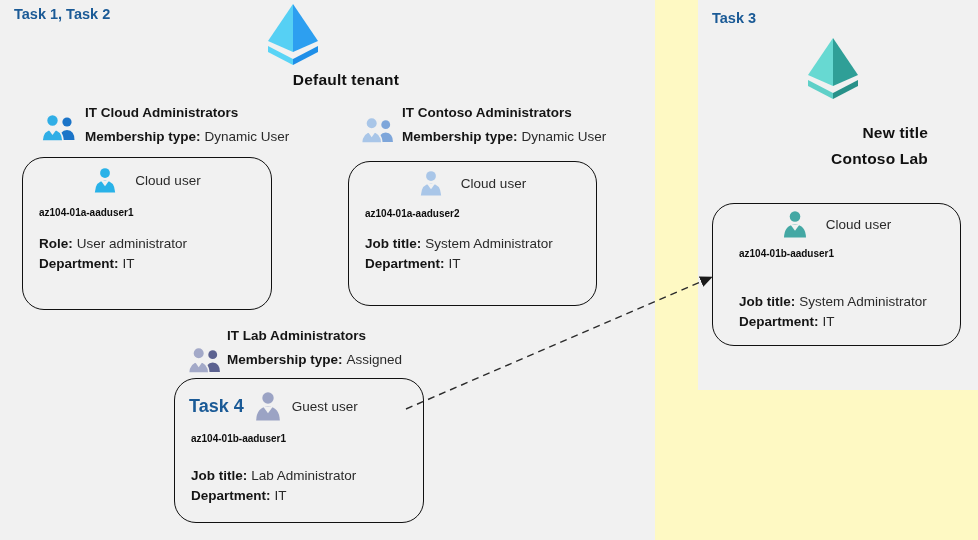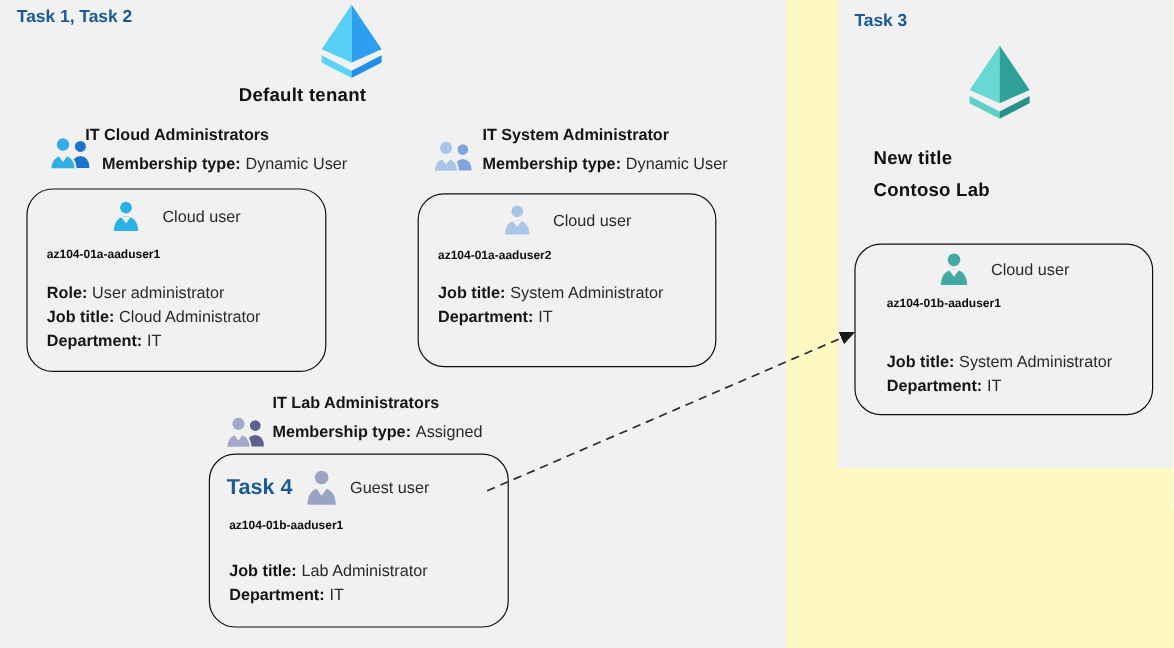--- a/index.html
+++ b/index.html
@@ -7,21 +7,21 @@
     position:relative; width:978px; height:540px;
     font-family:"Liberation Sans", sans-serif;
     color:#1c1c1c; background:#fef9c3; overflow:hidden;
   }
   .region { position:absolute; background:#f1f1f1; }
   .region.left  { left:0; top:0; width:655px; height:540px; }
   .region.right { left:698px; top:0; width:280px; height:390px; }
 
   .task-label { position:absolute; font-weight:bold; font-size:14.5px; color:#1a5a96; }
 
-  .tenant-name { position:absolute; width:200px; text-align:left;
+  .tenant-name { position:absolute; width:200px; text-align:right;
                  font-weight:bold; font-size:15.5px; color:#111; letter-spacing:.2px; }
 
   .group-title { position:absolute; font-weight:bold; font-size:13.5px; color:#151515; }
   .group-membership { position:absolute; font-size:13.5px; color:#2a2a2a; }
   .group-membership .b { font-weight:bold; color:#151515; margin-right:4px; }
 
   .card {
     position:absolute; border:1.4px solid #111; border-radius:22px;
     background:transparent; box-sizing:border-box;
   }
@@ -83,54 +83,53 @@
 
   <div class="icon-box" style="left:40px;top:112px">
     <svg width="37" height="30" viewBox="0 0 36 30">
       <circle cx="26.5" cy="10" r="4.6" fill="#1b74c8"></circle>
       <path d="M19,28 Q19,18.5 26.5,18 Q34,18.5 34,28 Z" fill="#1b74c8"></path>
       <circle cx="12" cy="8.5" r="6" fill="#30aee6" stroke="#f1f1f1" stroke-width="1.6"></circle>
       <path d="M1.5,29 Q2,17.5 12,17 Q22,17.5 22.5,29 Z" fill="#30aee6" stroke="#f1f1f1" stroke-width="1.6"></path>
       <polygon points="8,17.4 16,17.4 12,23" fill="#f1f1f1"></polygon>
     </svg>
   </div>
-  <div class="group-title" style="left:71px;top:105px">IT Cloud Administrators</div>
+  <div class="group-title" style="left:85px;top:105px">IT Cloud Administrators</div>
   <div class="group-membership" style="left:85px;top:129px">
     <span class="b">Membership type:</span><span>Dynamic User</span>
   </div>
 
   <div class="card c1" style="left:22px;top:157px;width:250px;height:153px">
     <div class="card-header">
       <span class="icon">
         <svg width="24" height="26" viewBox="0 0 26 27">
           <circle cx="13" cy="6" r="5.3" fill="#29b2e8"></circle>
           <path d="M2,27 Q2.5,14.5 13,14 Q23.5,14.5 24,27 Z" fill="#29b2e8"></path>
           <polygon points="8.6,14.2 17.4,14.2 13,20.2" fill="#f1f1f1"></polygon>
         </svg>
       </span>
       <span class="user-type">Cloud user</span>
     </div>
     <div class="username">az104-01a-aaduser1</div>
     <div class="fields">
       <div class="field"><span class="b">Role:</span><span>User administrator</span></div>
-      <div class="field"><span class="b">Job title:</span><span>Cloud Administrator</span></div>
       <div class="field"><span class="b">Department:</span><span>IT</span></div>
     </div>
   </div>
 
   <div class="icon-box" style="left:360px;top:115px">
     <svg width="35" height="29" viewBox="0 0 36 30">
       <circle cx="26.5" cy="10" r="4.6" fill="#7ea6da"></circle>
       <path d="M19,28 Q19,18.5 26.5,18 Q34,18.5 34,28 Z" fill="#7ea6da"></path>
       <circle cx="12" cy="8.5" r="6" fill="#a9c6e8" stroke="#f1f1f1" stroke-width="1.6"></circle>
       <path d="M1.5,29 Q2,17.5 12,17 Q22,17.5 22.5,29 Z" fill="#a9c6e8" stroke="#f1f1f1" stroke-width="1.6"></path>
       <polygon points="8,17.4 16,17.4 12,23" fill="#f1f1f1"></polygon>
     </svg>
   </div>
-  <div class="group-title" style="left:402px;top:105px">IT System Administrator</div>
+  <div class="group-title" style="left:402px;top:105px">IT Contoso Administrators</div>
   <div class="group-membership" style="left:402px;top:129px">
     <span class="b">Membership type:</span><span>Dynamic User</span>
   </div>
 
   <div class="card c2" style="left:348px;top:161px;width:249px;height:145px">
     <div class="card-header">
       <span class="icon">
         <svg width="24" height="26" viewBox="0 0 26 27">
           <circle cx="13" cy="6" r="5.3" fill="#a9c6e8"></circle>
           <path d="M2,27 Q2.5,14.5 13,14 Q23.5,14.5 24,27 Z" fill="#a9c6e8"></path>

